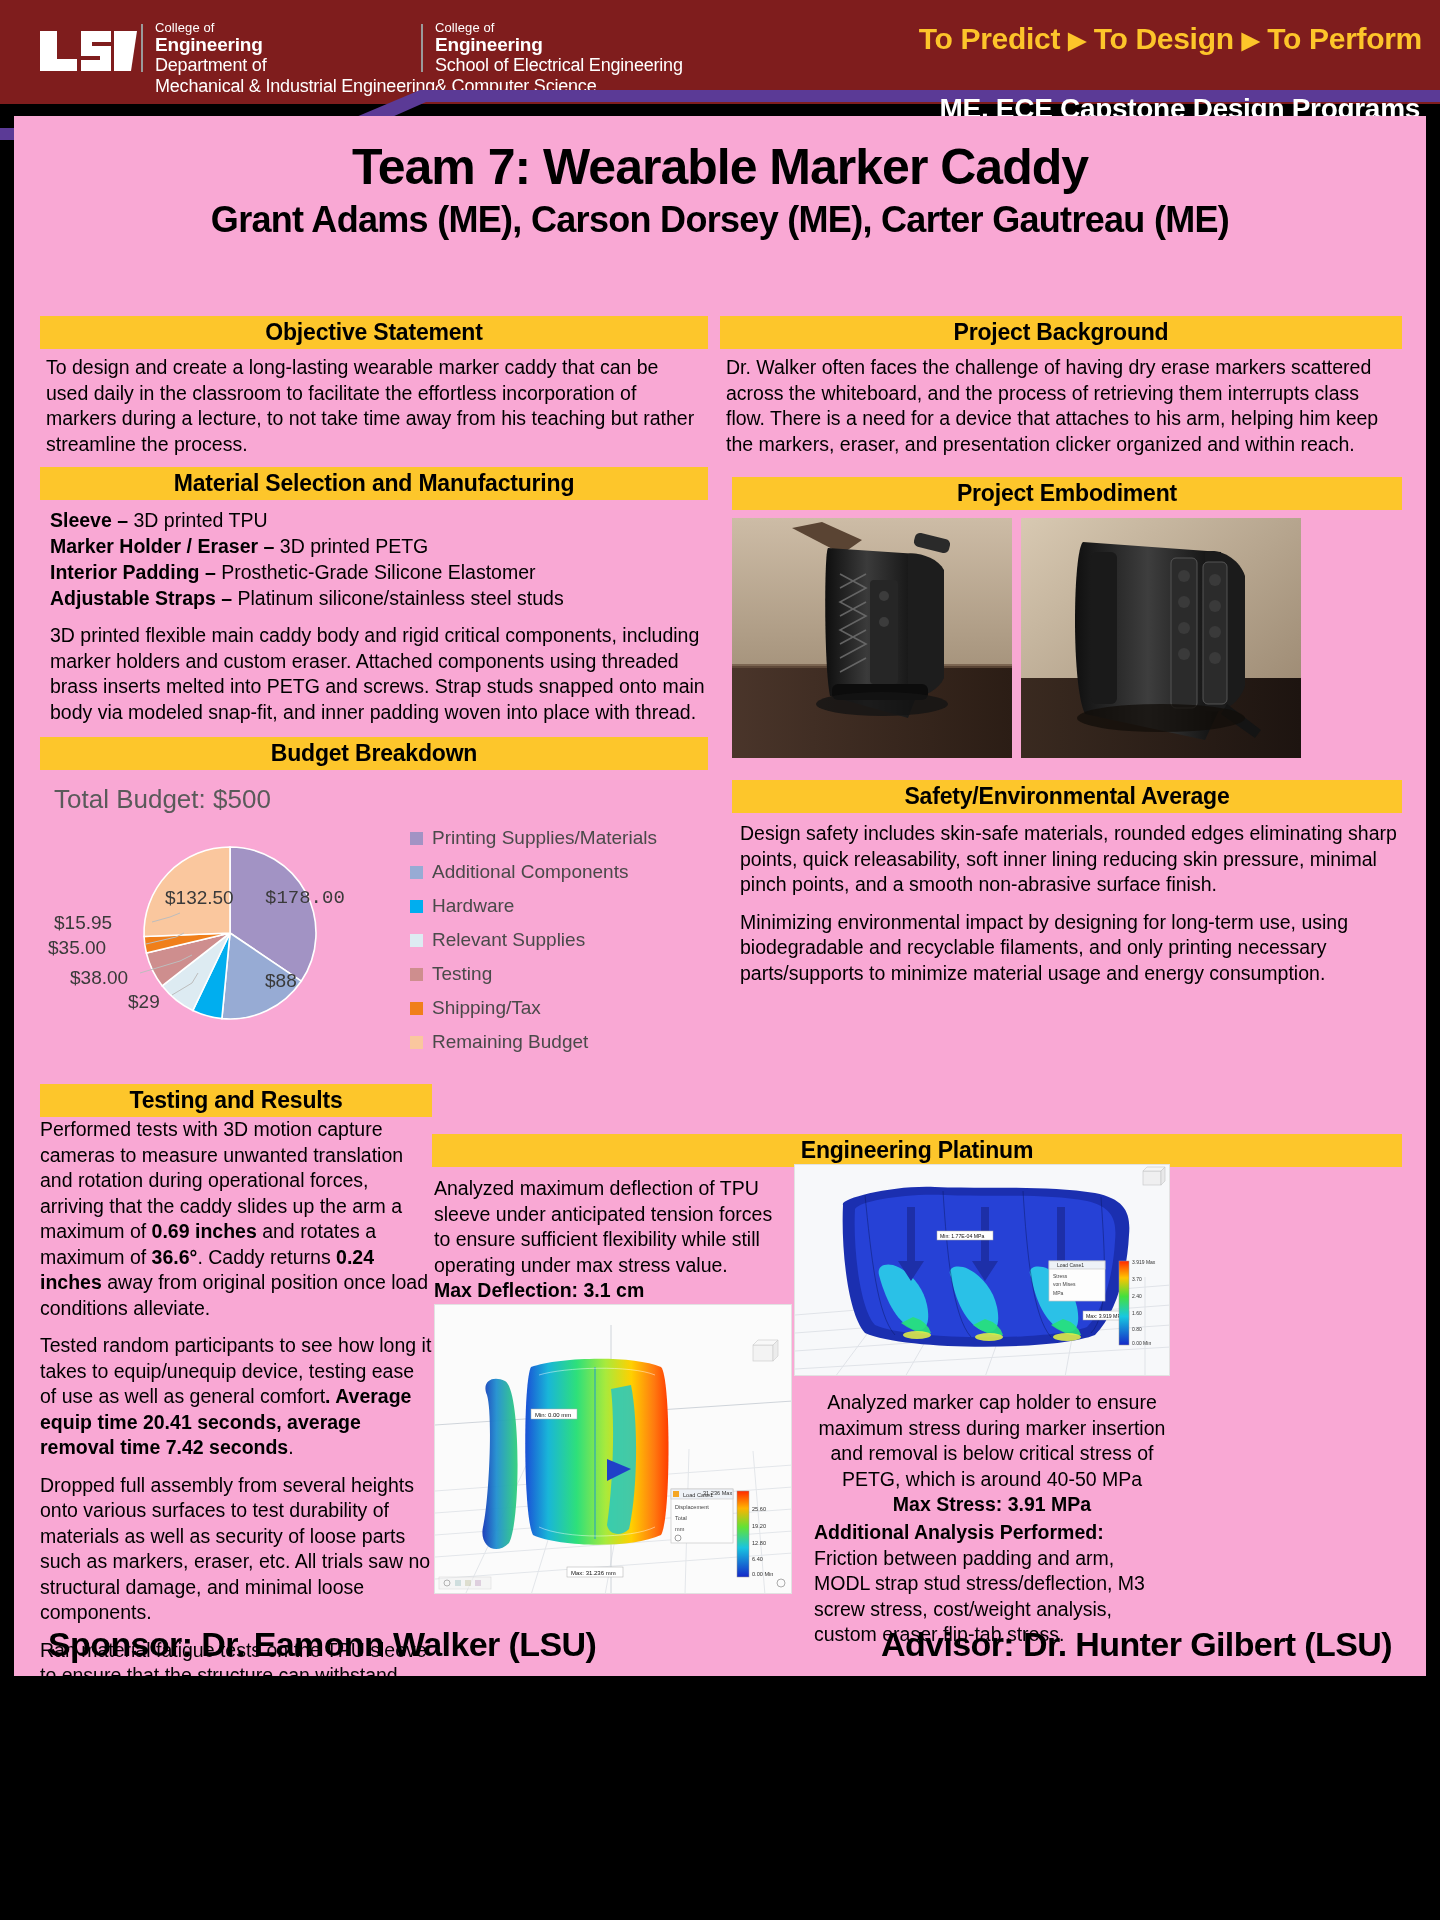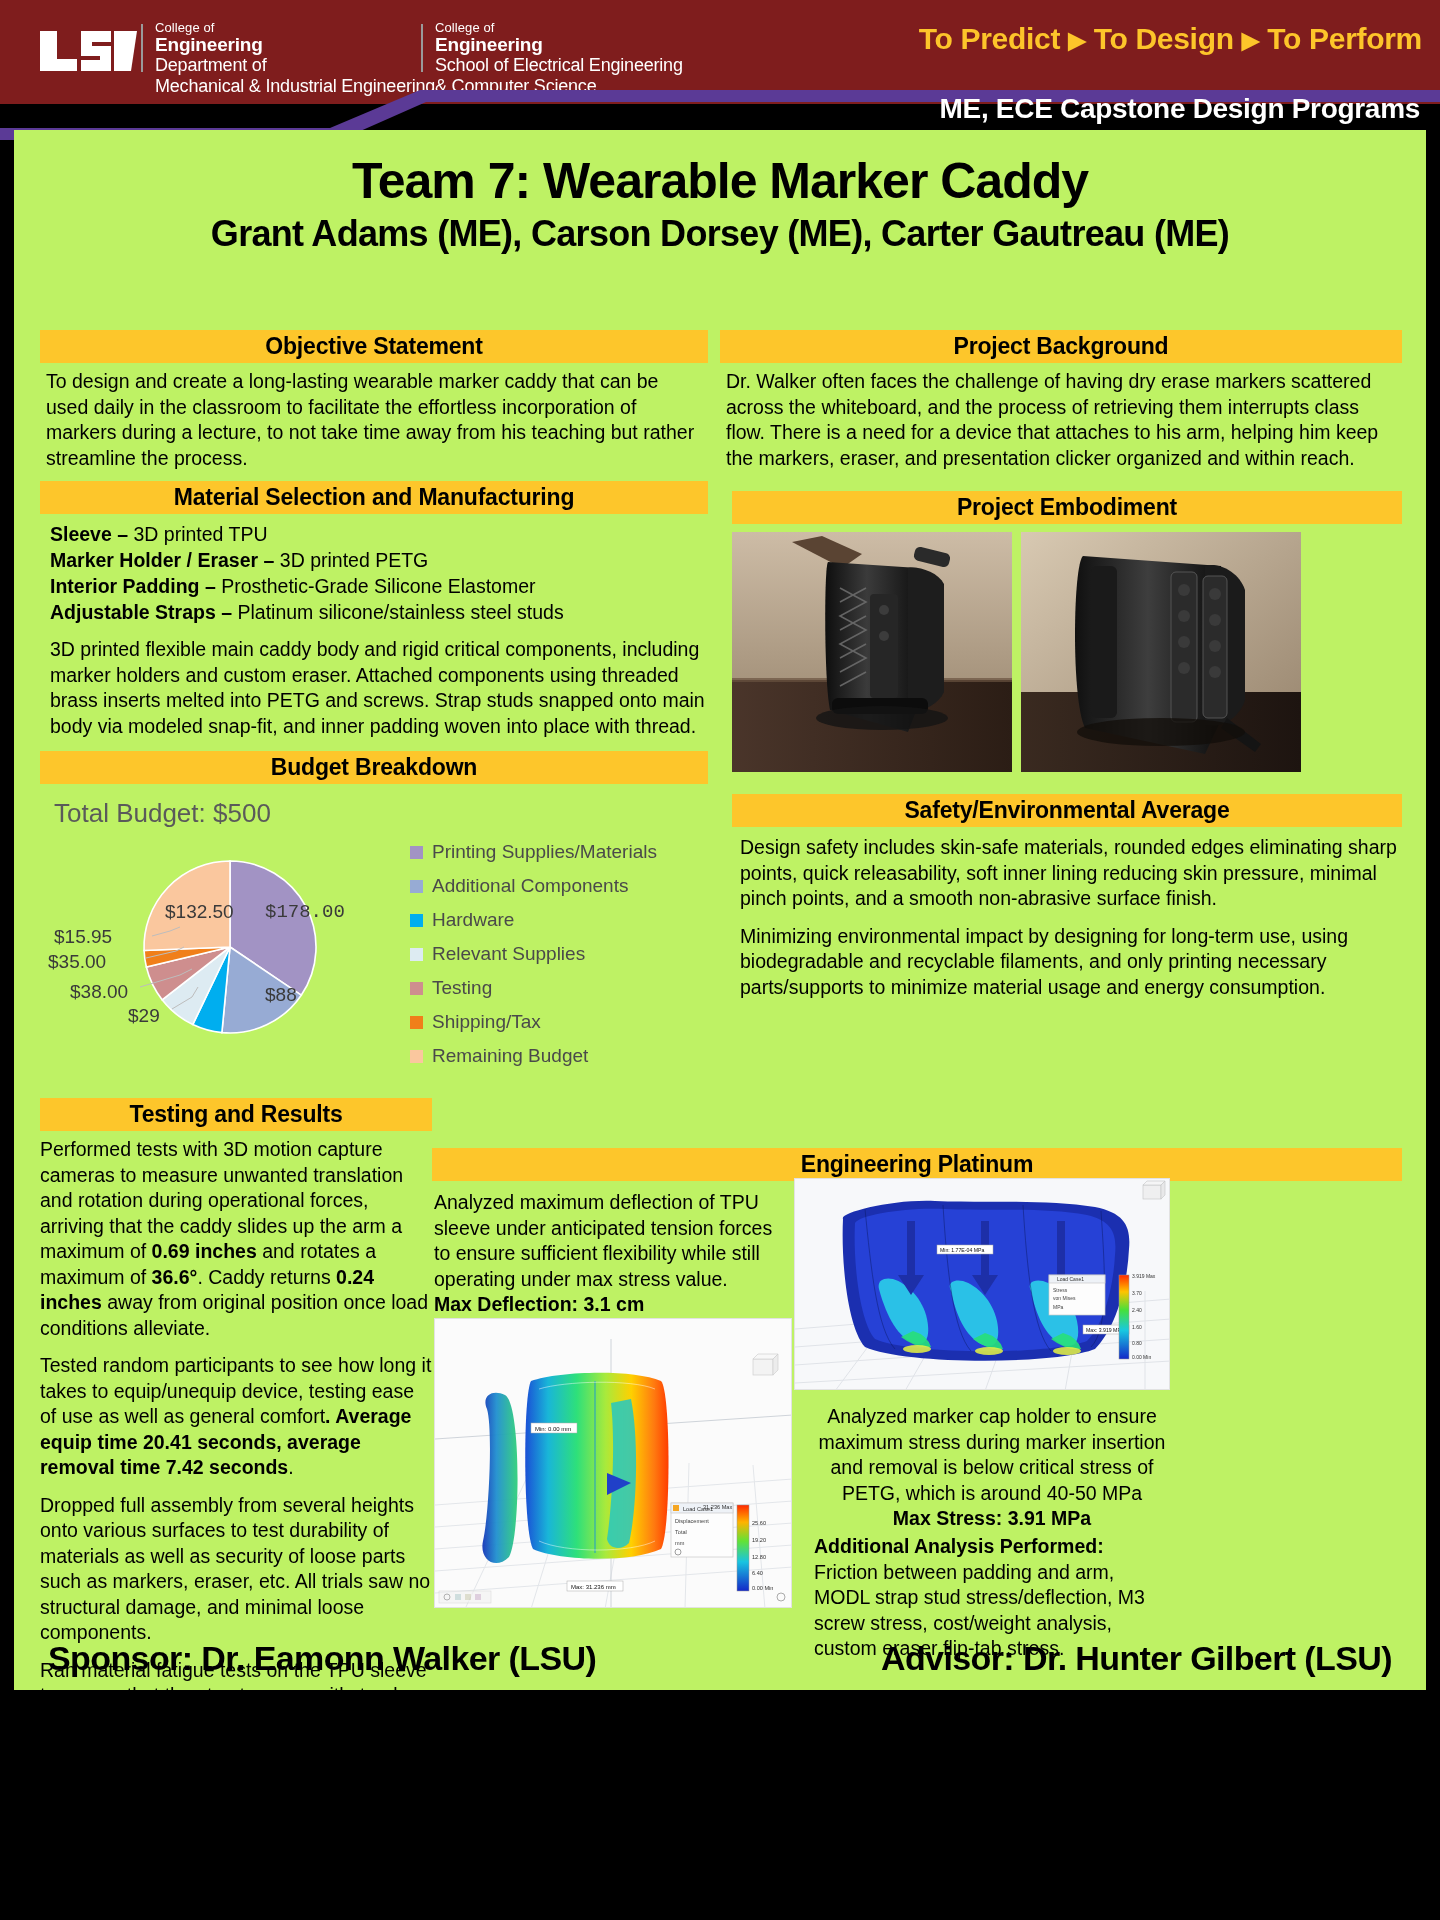--- a/index.html
+++ b/index.html
@@ -30,22 +30,22 @@
   .tagline .arw { font-size:23px; vertical-align:1px; }
 
   .purple-band { position:absolute; left:0; top:88px; width:1440px; height:56px; }
   .banner-sub {
     position:absolute; right:20px; top:88px; height:42px; line-height:42px;
     color:#fff; font-size:28px; font-weight:bold; letter-spacing:-.3px; white-space:nowrap;
   }
 
   
   .poster {
-    position:absolute; left:14px; top:130px; width:1412px; height:1560px;
-    background:#bef264;
+    position:absolute; left:14px; top:116px; width:1412px; height:1560px;
+    background:#f9a8d4;
   }
 
   .poster-title {
     text-align:center; font-size:50px; font-weight:bold; letter-spacing:-1px;
     padding-top:22px; line-height:58px; color:#000;
   }
   .poster-authors {
     text-align:center; font-size:36px; font-weight:bold; letter-spacing:-.7px;
     line-height:44px; color:#000; padding-top:2px;
   }
@@ -247,21 +247,21 @@
             </div>
           </div>
         </div>
       </div>
     </div>
 
     <div style="height:14px"></div>
 
     <div class="blk" style="width:392px">
       <div class="sec-head">Testing and Results</div>
-      <div class="body-text" style="padding-top:6px">
+      <div class="body-text" style="padding-top:0">
         <span>Performed tests with 3D motion capture cameras to measure unwanted translation and rotation during operational forces, arriving that the caddy slides up the arm a maximum of </span><b>0.69 inches</b><span> and rotates a maximum of </span><b>36.6°</b><span>. Caddy returns </span><b>0.24 inches</b><span> away from original position once load conditions alleviate.</span>
       </div>
       <div class="spacer"></div>
       <div class="body-text">
         <span>Tested random participants to see how long it takes to equip/unequip device, testing ease of use as well as general comfort</span><b>. Average equip time 20.41 seconds, average removal time 7.42 seconds</b><span>.</span>
       </div>
       <div class="spacer"></div>
       <div class="body-text">Dropped full assembly from several heights onto various surfaces to test durability of materials as well as security of loose parts such as markers, eraser, etc. All trials saw no structural damage, and minimal loose components.</div>
       <div class="spacer"></div>
       <div class="body-text">Ran material fatigue tests on the TPU sleeve to ensure that the structure can withstand prolonged daily use without the filament fatiguing, delaminating, or losing structural integrity.</div>

